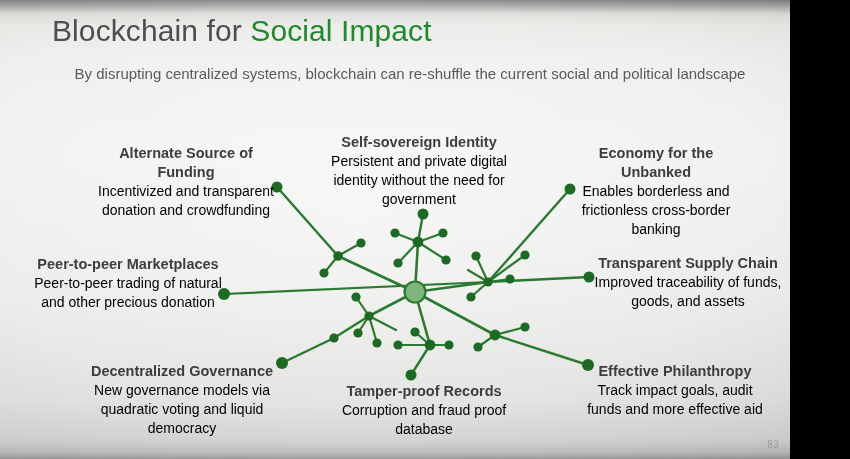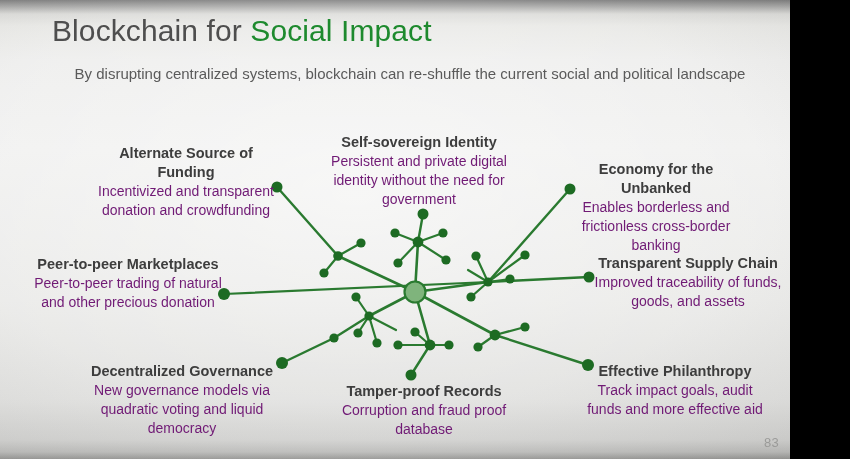--- a/index.html
+++ b/index.html
@@ -76,35 +76,35 @@
   .node-label .lbl-title {
     display: block;
     font-size: 14.5px;
     font-weight: bold;
     color: #3d3d3d;
     line-height: 19px;
   }
   .node-label .lbl-desc {
     display: block;
     font-size: 14px;
-    color: #701a75;
+    color: #000000;
     line-height: 19px;
   }
 
   #graph {
     position: absolute;
     inset: 0;
     pointer-events: none;
   }
 
   #page-num {
     position: absolute;
     right: 11px;
     bottom: 9px;
-    font-size: 13px;
+    font-size: 10px;
     color: #9b9b99;
     letter-spacing: 0.3px;
   }
 </style>
 </head>
 <body>
 
 <div id="slide">
   <div id="bg-gradient"></div>
   <div id="bg-vignette"></div>
@@ -218,21 +218,21 @@
     <div class="node-label" style="left:96px; top:144px; width:180px;">
       <span class="lbl-title">Alternate Source of Funding</span>
       <span class="lbl-desc">Incentivized and transparent donation and crowdfunding</span>
     </div>
 
     <div class="node-label" style="left:320px; top:133px; width:198px;">
       <span class="lbl-title">Self-sovereign Identity</span>
       <span class="lbl-desc">Persistent and private digital identity without the need for government</span>
     </div>
 
-    <div class="node-label" style="left:566px; top:144px; width:180px;margin-top:16px;">
+    <div class="node-label" style="left:566px; top:144px; width:180px;">
       <span class="lbl-title">Economy for the Unbanked</span>
       <span class="lbl-desc">Enables borderless and frictionless cross-border banking</span>
     </div>
 
     <div class="node-label" style="left:34px; top:255px; width:188px;">
       <span class="lbl-title">Peer-to-peer Marketplaces</span>
       <span class="lbl-desc">Peer-to-peer trading of natural and other precious donation</span>
     </div>
 
     <div class="node-label" style="left:590px; top:254px; width:196px;">

